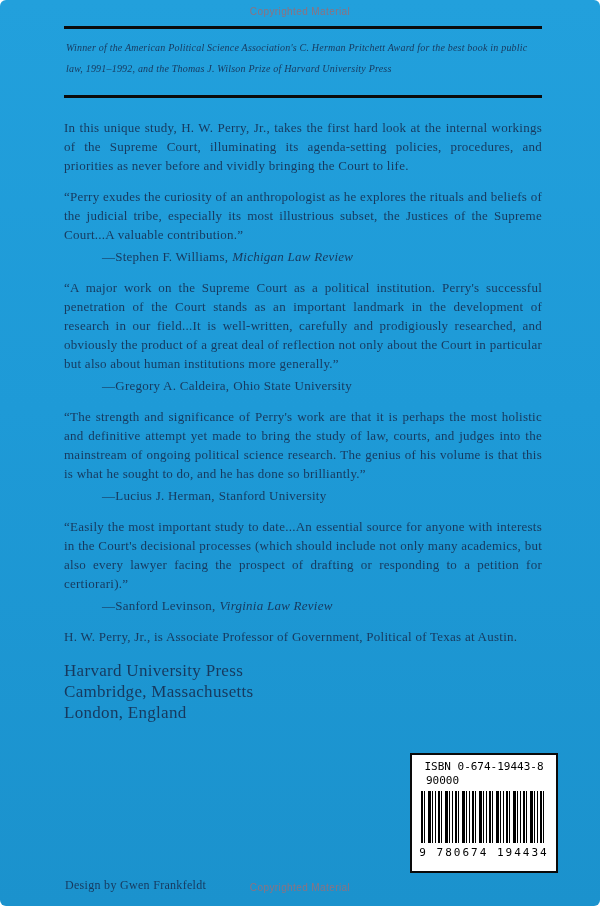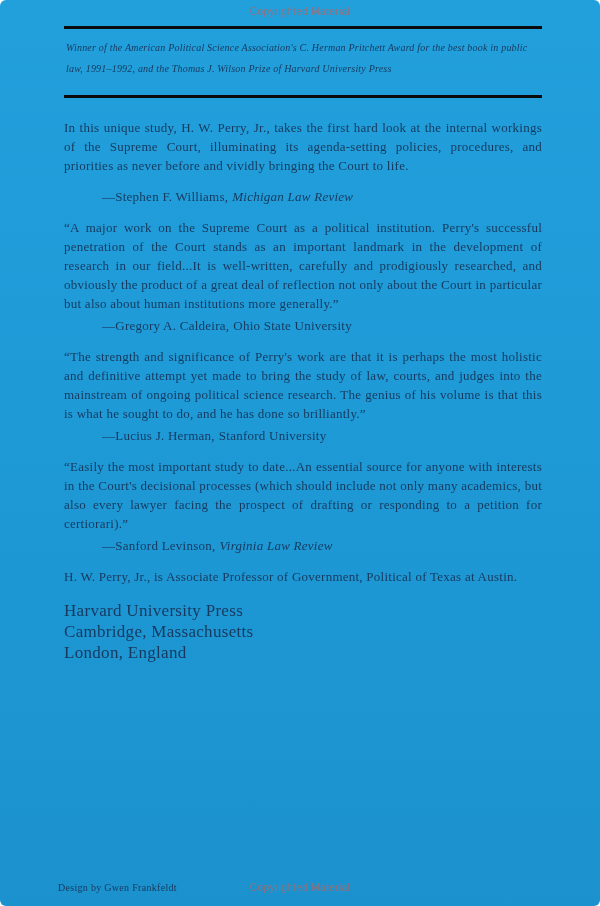--- a/index.html
+++ b/index.html
@@ -60,23 +60,23 @@
   .attribution .src-italic { font-style: italic; }
   .bio { margin-top: 12px; }
   .publisher {
     margin-top: 14px;
     font-size: 17px;
     line-height: 21px;
     letter-spacing: 0.3px;
   }
   .design-credit {
     position: absolute;
-    left: 58px;
+    left: 65px;
     bottom: 13px;
-    font-size: 10px;
+    font-size: 12px;
     letter-spacing: 0.3px;
     color: #17395e;
   }
   .copyright-bottom {
     position: absolute;
     left: 0;
     right: 0;
     bottom: 13px;
     text-align: center;
     font-family: "Liberation Sans", sans-serif;
@@ -142,20 +142,21 @@
 
     <hr class="rule">
 
     <div class="award">Winner of the American Political Science Association's C. Herman Pritchett Award for the best book in public law, 1991–1992, and the Thomas J. Wilson Prize of Harvard University Press</div>
 
     <hr class="rule">
 
     <p class="body-text intro">In this unique study, H. W. Perry, Jr., takes the first hard look at the internal workings of the Supreme Court, illuminating its agenda-setting policies, procedures, and priorities as never before and vividly bringing the Court to life.</p>
 
     <div class="quote-block">
+      <p class="body-text">“Perry exudes the curiosity of an anthropologist as he explores the rituals and beliefs of the judicial tribe, especially its most illustrious subset, the Justices of the Supreme Court...A valuable contribution.”</p>
       <p class="attribution"><span>—Stephen F. Williams,</span><span class="src src-italic">Michigan Law Review</span></p>
     </div>
 
     <div class="quote-block">
       <p class="body-text">“A major work on the Supreme Court as a political institution. Perry's successful penetration of the Court stands as an important landmark in the development of research in our field...It is well-written, carefully and prodigiously researched, and obviously the product of a great deal of reflection not only about the Court in particular but also about human institutions more generally.”</p>
       <p class="attribution"><span>—Gregory A. Caldeira,</span><span class="src">Ohio State University</span></p>
     </div>
 
     <div class="quote-block">
       <p class="body-text">“The strength and significance of Perry's work are that it is perhaps the most holistic and definitive attempt yet made to bring the study of law, courts, and judges into the mainstream of ongoing political science research. The genius of his volume is that this is what he sought to do, and he has done so brilliantly.”</p>
@@ -171,18 +172,24 @@
     <p class="body-text bio">H. W. Perry, Jr., is Associate Professor of Government, Political of Texas at Austin.</p>
 
     <div class="publisher">
       <div>Harvard University Press</div>
       <div>Cambridge, Massachusetts</div>
       <div>London, England</div>
     </div>
 
   </div>
 
+  <div class="barcode-box">
+    <div class="barcode-isbn">ISBN 0-674-19443-8</div>
+    <div class="barcode-price">90000</div>
+    <div class="barcode-bars"></div>
+    <div class="barcode-ean">9 780674 194434</div>
+  </div>
 
   <div class="design-credit">Design by Gwen Frankfeldt</div>
 
   <div class="copyright-bottom">Copyrighted Material</div>
 
 </div>
 
 </body></html>

